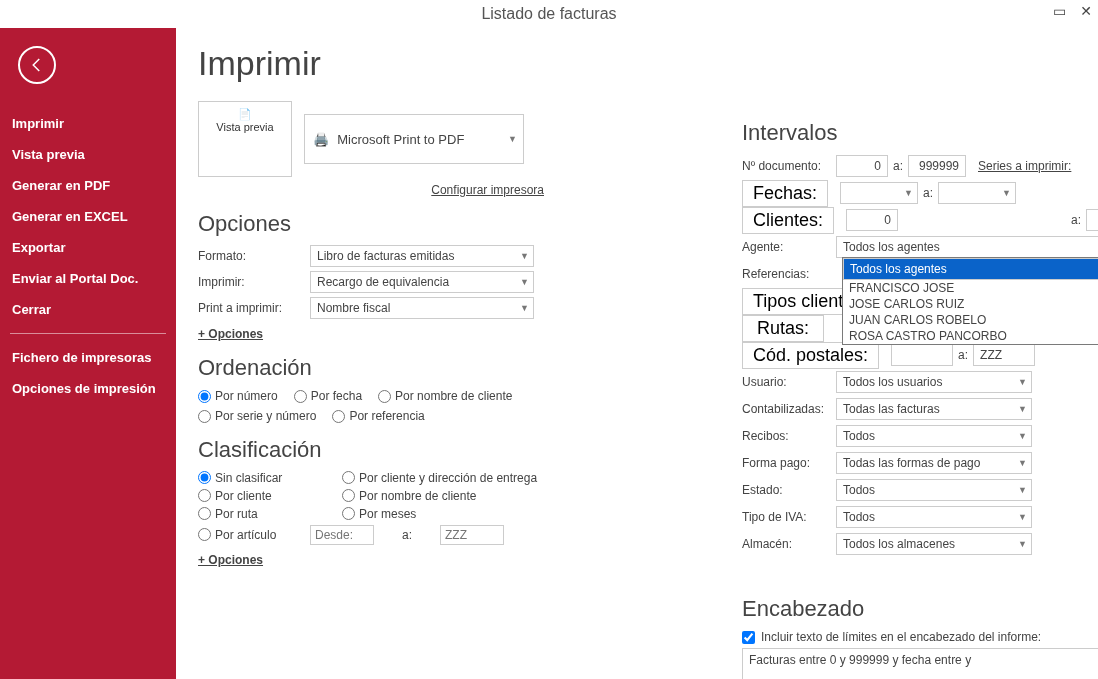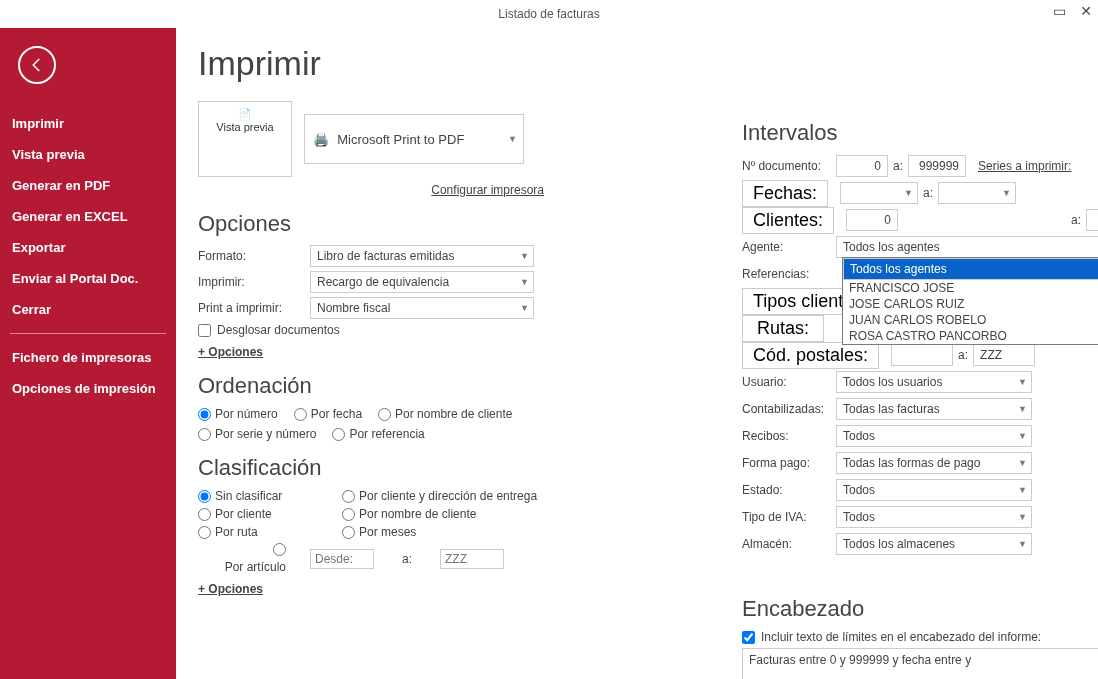--- a/index.html
+++ b/index.html
@@ -1,19 +1,19 @@
 <!DOCTYPE html>
 <html><head>
 <meta charset="utf-8">
 <style>
 * { box-sizing: border-box; margin: 0; padding: 0; font-family: "Segoe UI", Tahoma, sans-serif; }
 body { width: 1098px; height: 679px; background: #fff; font-size: 13px; color: #444; position: relative; }
 
 .titlebar { height: 28px; display: flex; align-items: center; justify-content: center; position: relative; background:#fff; }
-.titlebar .title { font-size: 12px; color:#555;}
+.titlebar .title { font-size: 16px; color:#555;}
 .titlebar .winbtns { position:absolute; right:6px; top:4px; display:flex; gap:14px; }
 .titlebar .winbtns span { font-size:14px; color:#444; line-height:14px; }
 
 .main { display:flex; height:651px; }
 
 .sidebar { width:176px; background:#b41a34; color:#fff; padding-top:18px; position:relative;}
 .back-circle { width:38px; height:38px; border:2px solid #fff; border-radius:50%; display:flex; align-items:center; justify-content:center; margin-left:18px; margin-bottom:24px;}
 .back-circle svg { width:18px; height:18px;}
 .nav-item { padding:8px 12px; font-size:13px; cursor:pointer;}
 .nav-item.bold { font-weight:bold;}
@@ -36,21 +36,21 @@
 .chk { display:flex; align-items:center; gap:6px; font-size:12px; margin:4px 0;}
 .chk input { width:13px; height:13px;}
 .more { font-size:12px; text-decoration:underline; font-weight:bold; margin-top:4px; display:inline-block;}
 
 .radio-grid { display:flex; flex-wrap:wrap; gap:6px 16px; font-size:12px; max-width:380px;}
 .radio-grid label { display:flex; align-items:center; gap:4px;}
 .radio-grid input { margin:0;}
 
 .clas-grid { font-size:12px;}
 .clas-grid .crow { display:flex; gap:24px; margin-bottom:4px;}
-.clas-grid label { display:flex; align-items:flex-end; gap:4px; min-width:120px;}
+.clas-grid label { display:flex; align-items:flex-start; gap:4px; min-width:120px;}
 .tinyinput { border:1px solid #ccc; height:20px; padding:0 4px; font-size:12px; color:#aaa;}
 
 .rightcol { position:absolute; left:566px; top:52px; width:504px;}
 .rightcol h2 { margin-top:40px;}
 
 .irow { display:flex; align-items:center; margin-bottom:3px; font-size:12px; height:24px;}
 .irow .ilabel { width:94px;}
 .ibtn { border:1px solid #ccc; padding:2px 10px; font-size:18px; background:#fff; min-width:82px; text-align:center;}
 .ival { border:1px solid #ccc; height:22px; padding:0 6px; font-size:12px; display:flex; align-items:center; justify-content:flex-end; background:#fff;}
 .ato { width:20px; text-align:center;}
@@ -126,24 +126,20 @@
           <span class="dd">▼</span>
         </div>
     </div>
     <div class="formrow">
       <label>Print a imprimir:</label>
       <div class="sel" style="width:224px;">
           <span>Nombre fiscal</span>
           <span class="dd">▼</span>
         </div>
     </div>
-    <label class="chk">
-        <input type="checkbox" style="">
-        <span>Desglosar documentos</span>
-      </label>
     <span class="more">+ Opciones</span>
 
     <h2>Ordenación</h2>
     <div class="radio-grid">
       <label>
           <input type="radio" name="ord" checked="" style="">
           <span>Por número</span>
         </label>
       <label>
           <input type="radio" name="ord" style="">
@@ -189,21 +185,21 @@
         <label>
             <input type="radio" name="clas" style="">
             <span>Por ruta</span>
           </label>
         <label>
             <input type="radio" name="clas" style="">
             <span>Por meses</span>
           </label>
       </div>
       <div class="crow" style="align-items:center;">
-        <label style="min-width:88px;flex-direction:column;">
+        <label style="min-width:88px;">
             <input type="radio" name="clas" style="">
             <span>Por artículo</span>
           </label>
         <input class="tinyinput" style="width: 64px;" placeholder="Desde:">
         <span style="margin:0 4px;">a:</span>
         <input class="tinyinput" style="width: 64px;" placeholder="ZZZ">
       </div>
     </div>
     <span class="more">+ Opciones</span>
 

